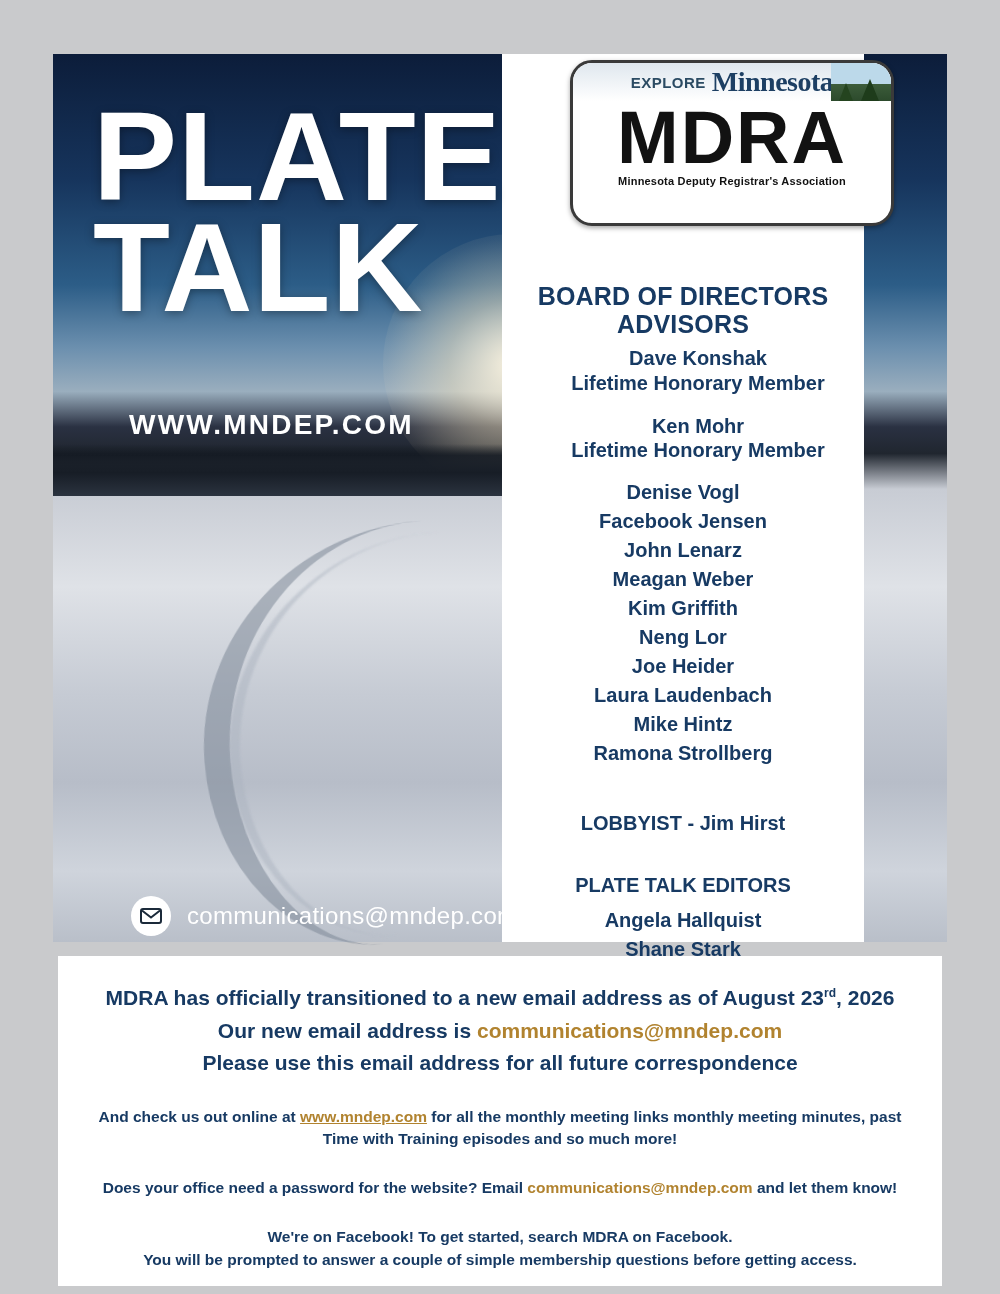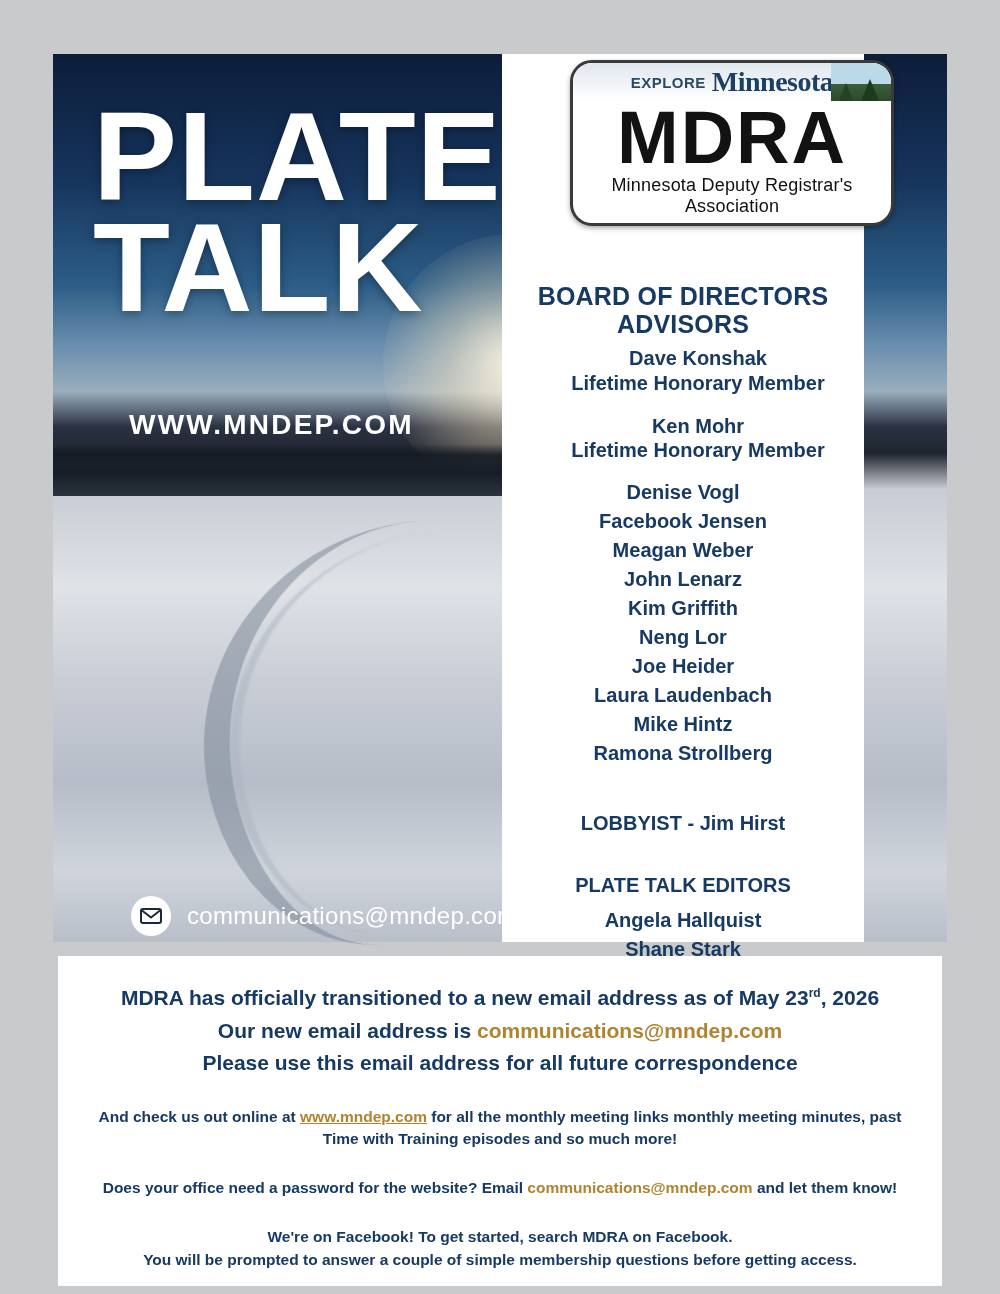--- a/index.html
+++ b/index.html
@@ -242,22 +242,22 @@
   .plate-mdra {
     font-size: 74px;
     font-weight: bold;
     color: #121212;
     line-height: 0.95;
     letter-spacing: 2px;
     margin-top: 2px;
     font-family: "Liberation Sans", sans-serif;
   }
   .plate-sub {
-    font-size: 18px;
-    font-weight: normal;
+    font-size: 11px;
+    font-weight: bold;
     color: #111111;
     letter-spacing: 0.2px;
     margin-top: 2px;
   }
 
   .bod-heading {
     position: absolute;
     left: 0;
     top: 228px;
     width: 362px;
@@ -419,22 +419,22 @@
         <div class="advisor-gap"></div>
         <div class="advisor-block">
           <div>Ken Mohr</div>
           <div>Lifetime Honorary Member</div>
         </div>
       </div>
 
       <div class="names">
         <div class="name">Denise Vogl</div>
         <div class="name">Facebook Jensen</div>
+        <div class="name">John Lenarz</div>
         <div class="name">Meagan Weber</div>
-        <div class="name">John Lenarz</div>
         <div class="name">Kim Griffith</div>
         <div class="name">Neng Lor</div>
         <div class="name">Joe Heider</div>
         <div class="name">Laura Laudenbach</div>
         <div class="name">Mike Hintz</div>
         <div class="name">Ramona Strollberg</div>
       </div>
 
       <div class="lobbyist">
         <span class="lob-label">LOBBYIST</span>
@@ -446,21 +446,21 @@
         <div class="editor">Angela Hallquist</div>
         <div class="editor">Shane Stark</div>
       </div>
 
     </div>
   </div>
 
   <div class="notice">
     <div class="notice-head">
       <div>
-        <span>MDRA has officially transitioned to a new email address as of May 23</span><sup>rd</sup><span>, 2026</span>
+        <span>MDRA has officially transitioned to a new email address as of August 23</span><sup>rd</sup><span>, 2026</span>
       </div>
       <div>
         <span>Our new email address is </span><span class="gold">communications@mndep.com</span>
       </div>
       <div>Please use this email address for all future correspondence</div>
     </div>
 
     <div class="notice-body">
       <div class="notice-p">
         <span>And check us out online at </span><span class="link">www.mndep.com</span><span> for all the monthly meeting links monthly meeting minutes, past Time with Training episodes and so much more!</span>

